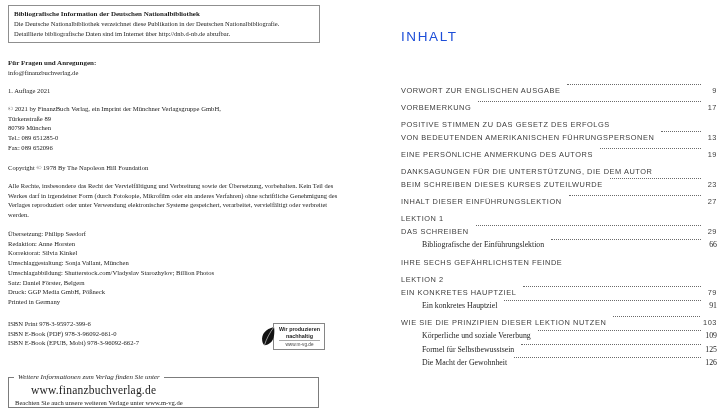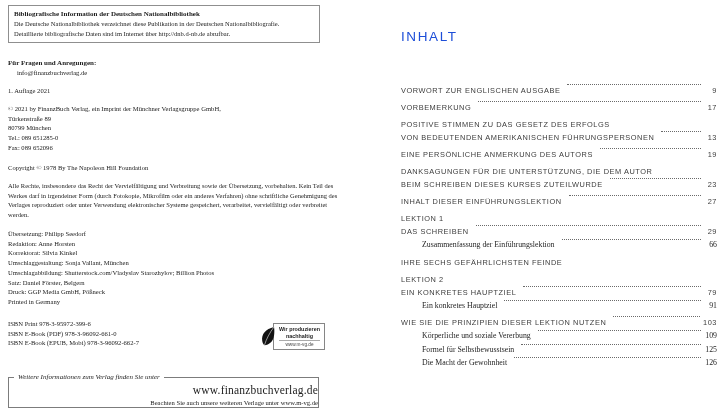--- a/index.html
+++ b/index.html
@@ -10,37 +10,37 @@
   
   .left-page{position:absolute;left:0;top:0;width:360px;height:404px;}
   .bib-box{
     position:absolute;left:8px;top:5px;width:300px;
     border:1px solid #8f8f8f;padding:3px 5px 4px 5px;background:#fff;
   }
   .bib-title{font-weight:bold;font-size:7px;line-height:10px;white-space:nowrap;}
   .bib-box .tl{font-size:6.5px;line-height:9.6px;white-space:nowrap;}
   .blk{position:absolute;left:8px;font-size:6.6px;line-height:9.7px;}
   .blk .tl{white-space:nowrap;}
-  .contact{top:58px;text-align:center;}
+  .contact{top:58px;}
   .contact-h{font-weight:bold;font-size:7px;line-height:10px;}
   .edition{top:86px;}
   .publisher{top:104px;}
   .copyright{top:163px;}
   .rights{top:181px;width:341px;font-size:6.5px;line-height:9.6px;}
   .credits{top:229px;}
   .isbn{top:319px;}
   
   .badge{position:absolute;left:260px;top:323px;display:flex;align-items:center;}
   .leaf{width:16px;height:21px;margin-right:-3px;position:relative;z-index:2;}
   .badge-box{border:1px solid #868686;background:#fff;text-align:center;padding:2px 4px 1px 5px;}
   .badge-line{font-family:"Liberation Sans",sans-serif;font-weight:bold;font-size:5.4px;line-height:6.6px;white-space:nowrap;}
   .badge-url{font-family:"Liberation Sans",sans-serif;font-size:4.7px;line-height:6px;color:#444;
     border-top:1px solid #aaa;margin-top:1px;padding-top:1px;white-space:nowrap;}
   
-  .footer-box{position:absolute;left:8px;top:377px;width:309px;height:29px;border:1px solid #7c7c7c;background:#fff;text-align:right;}
+  .footer-box{position:absolute;left:8px;top:377px;width:309px;height:29px;border:1px solid #7c7c7c;background:#fff;}
   .footer-legend{
     position:absolute;top:-5px;left:5px;background:#fff;padding:0 4px;
     font-style:italic;font-size:7px;line-height:9px;white-space:nowrap;
   }
   .footer-site{font-size:11.5px;line-height:13px;margin:6px 0 0 22px;letter-spacing:0.2px;}
   .footer-note{font-size:6.6px;line-height:9px;margin:1px 0 0 6px;}
   
   .toc-title{
     position:absolute;left:401px;top:29px;width:316px;
     font-family:"Liberation Sans",sans-serif;font-size:13.5px;letter-spacing:1.6px;
@@ -187,21 +187,21 @@
           <span class="toc-text">LEKTION 1</span>
         </div>
         <div class="toc-line last">
           <span class="toc-text">DAS SCHREIBEN</span>
           <span class="dots"></span>
           <span class="pg">29</span>
         </div>
       </div>
       <div class="toc-entry sub">
         <div class="toc-line last">
-          <span class="toc-text">Zusammenfassung der Einführungslektion</span>
+          <span class="toc-text">Bibliografische der Einführungslektion</span>
           <span class="dots"></span>
           <span class="pg">66</span>
         </div>
       </div>
       <div class="toc-entry main">
         <div class="toc-line">
           <span class="toc-text">IHRE SECHS GEFÄHRLICHSTEN FEINDE</span>
         </div>
       </div>
       <div class="toc-entry main">

